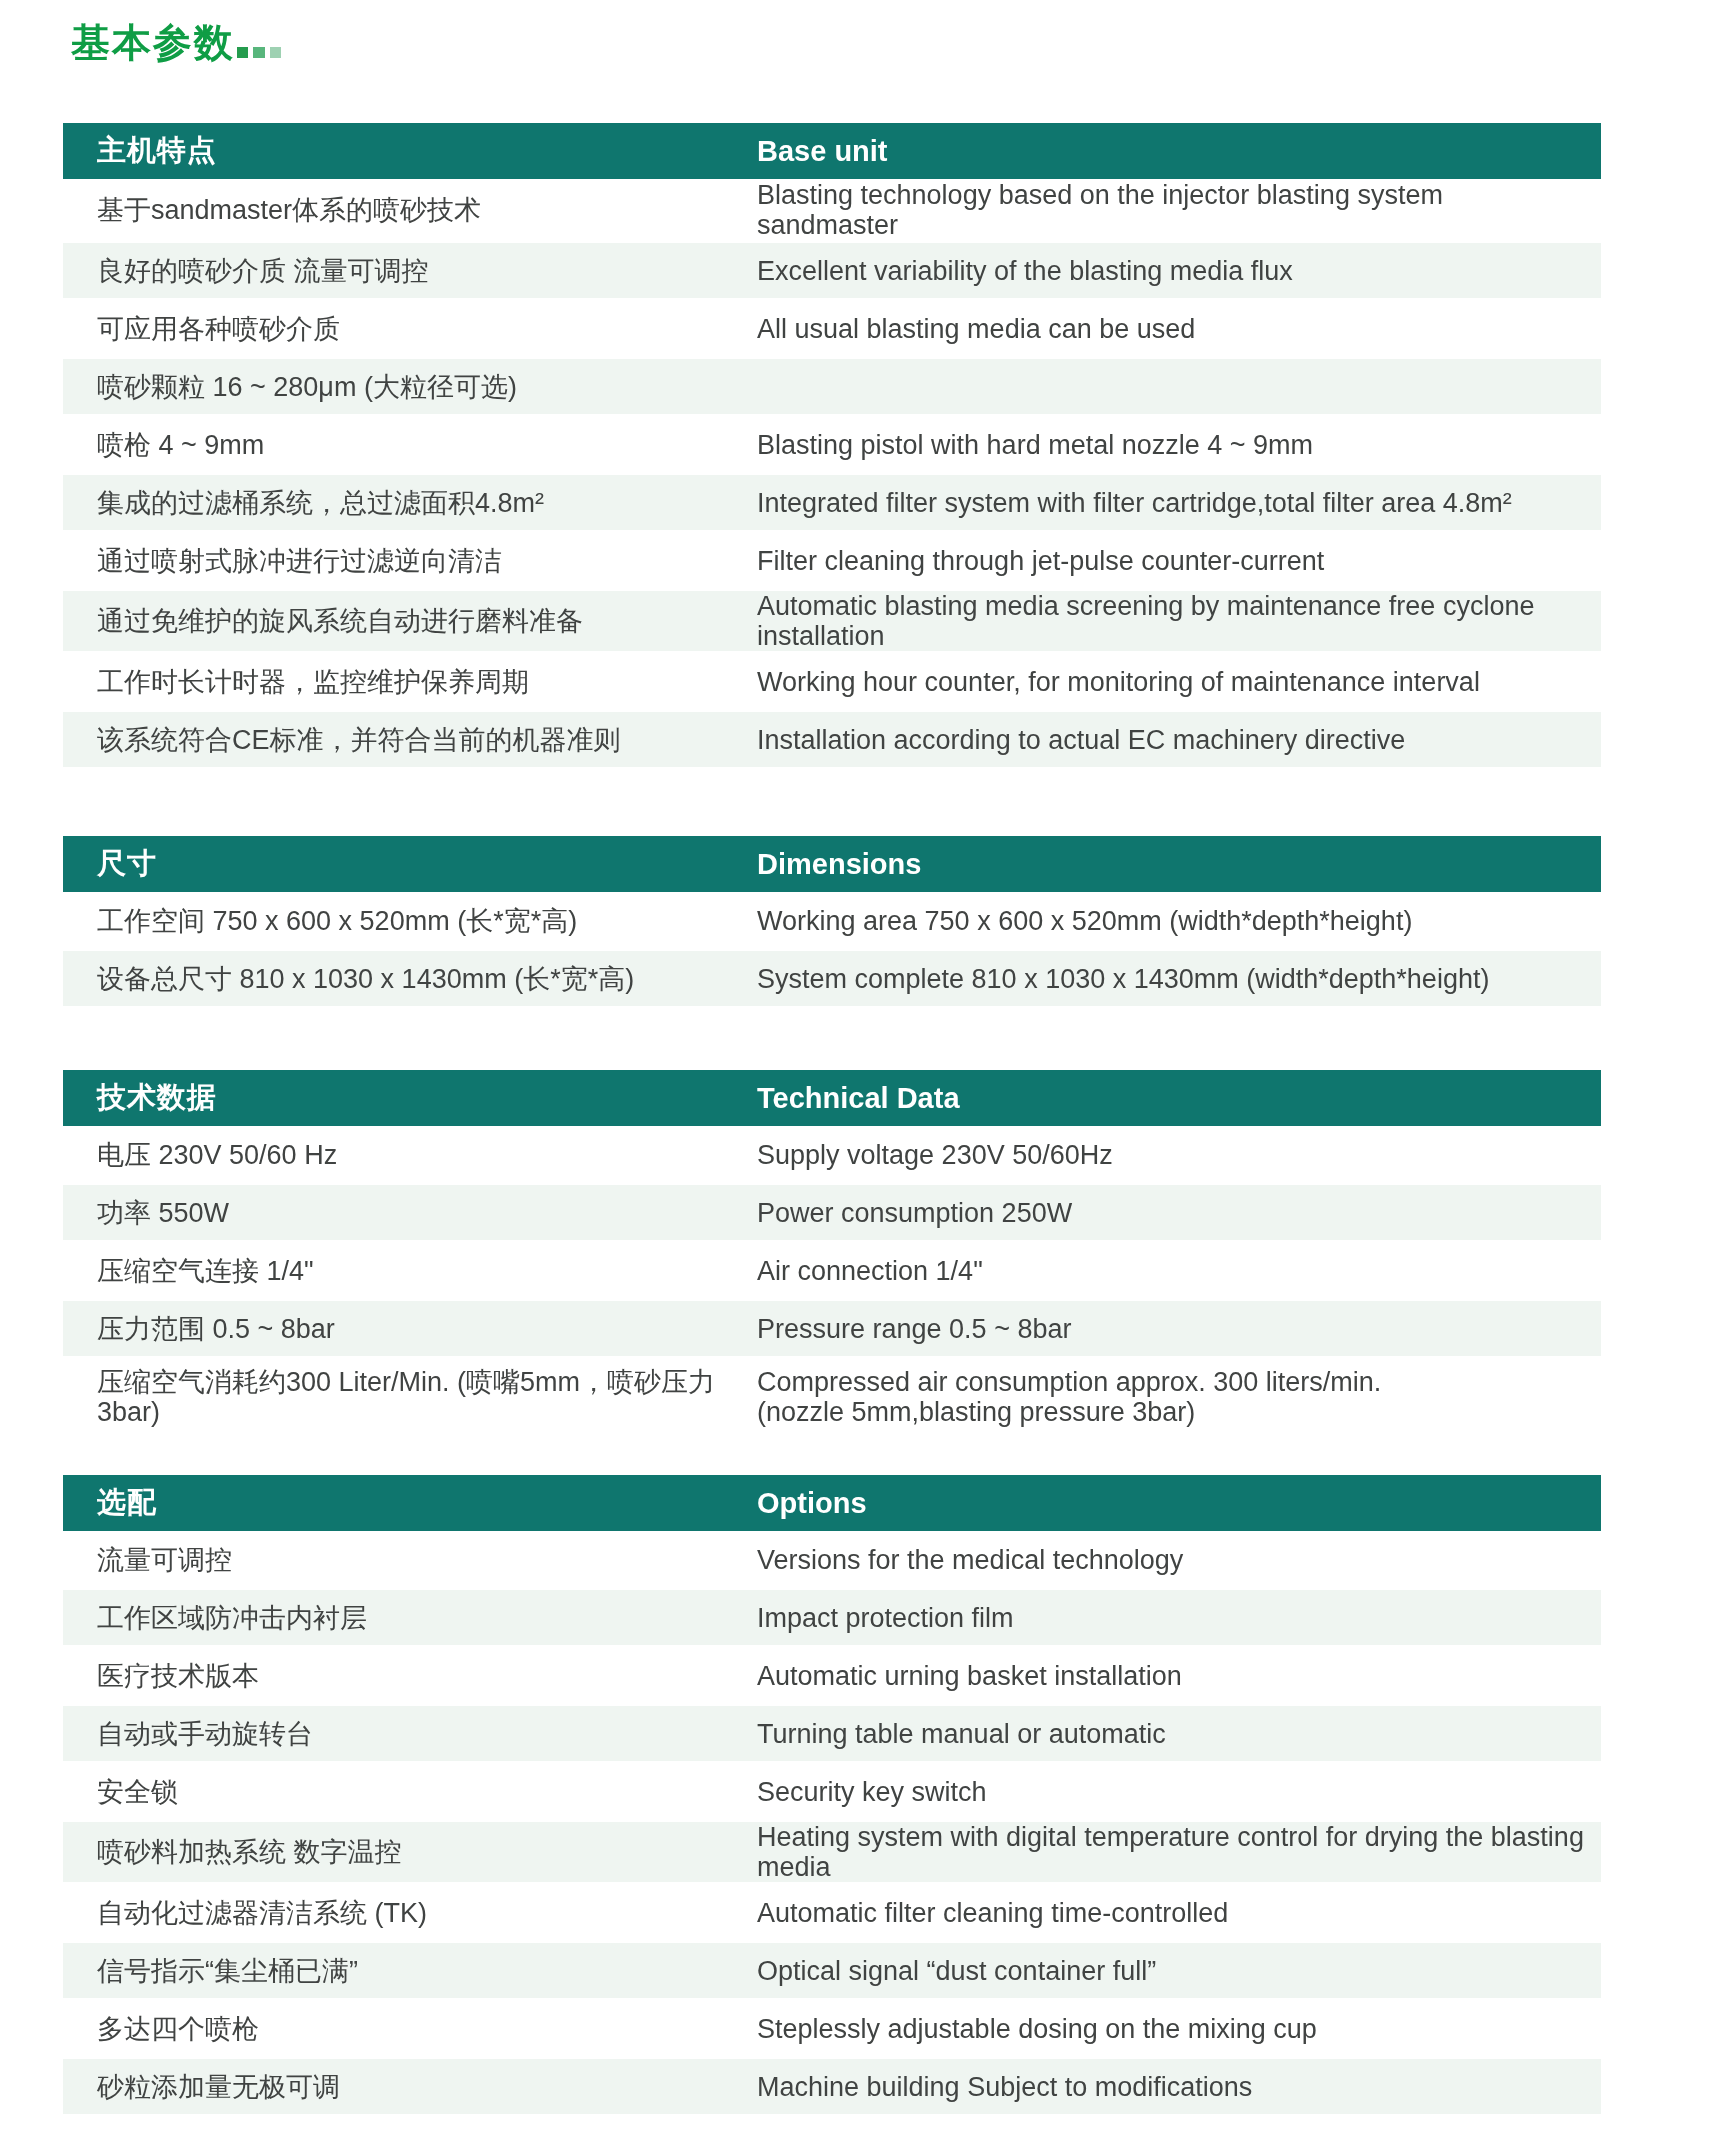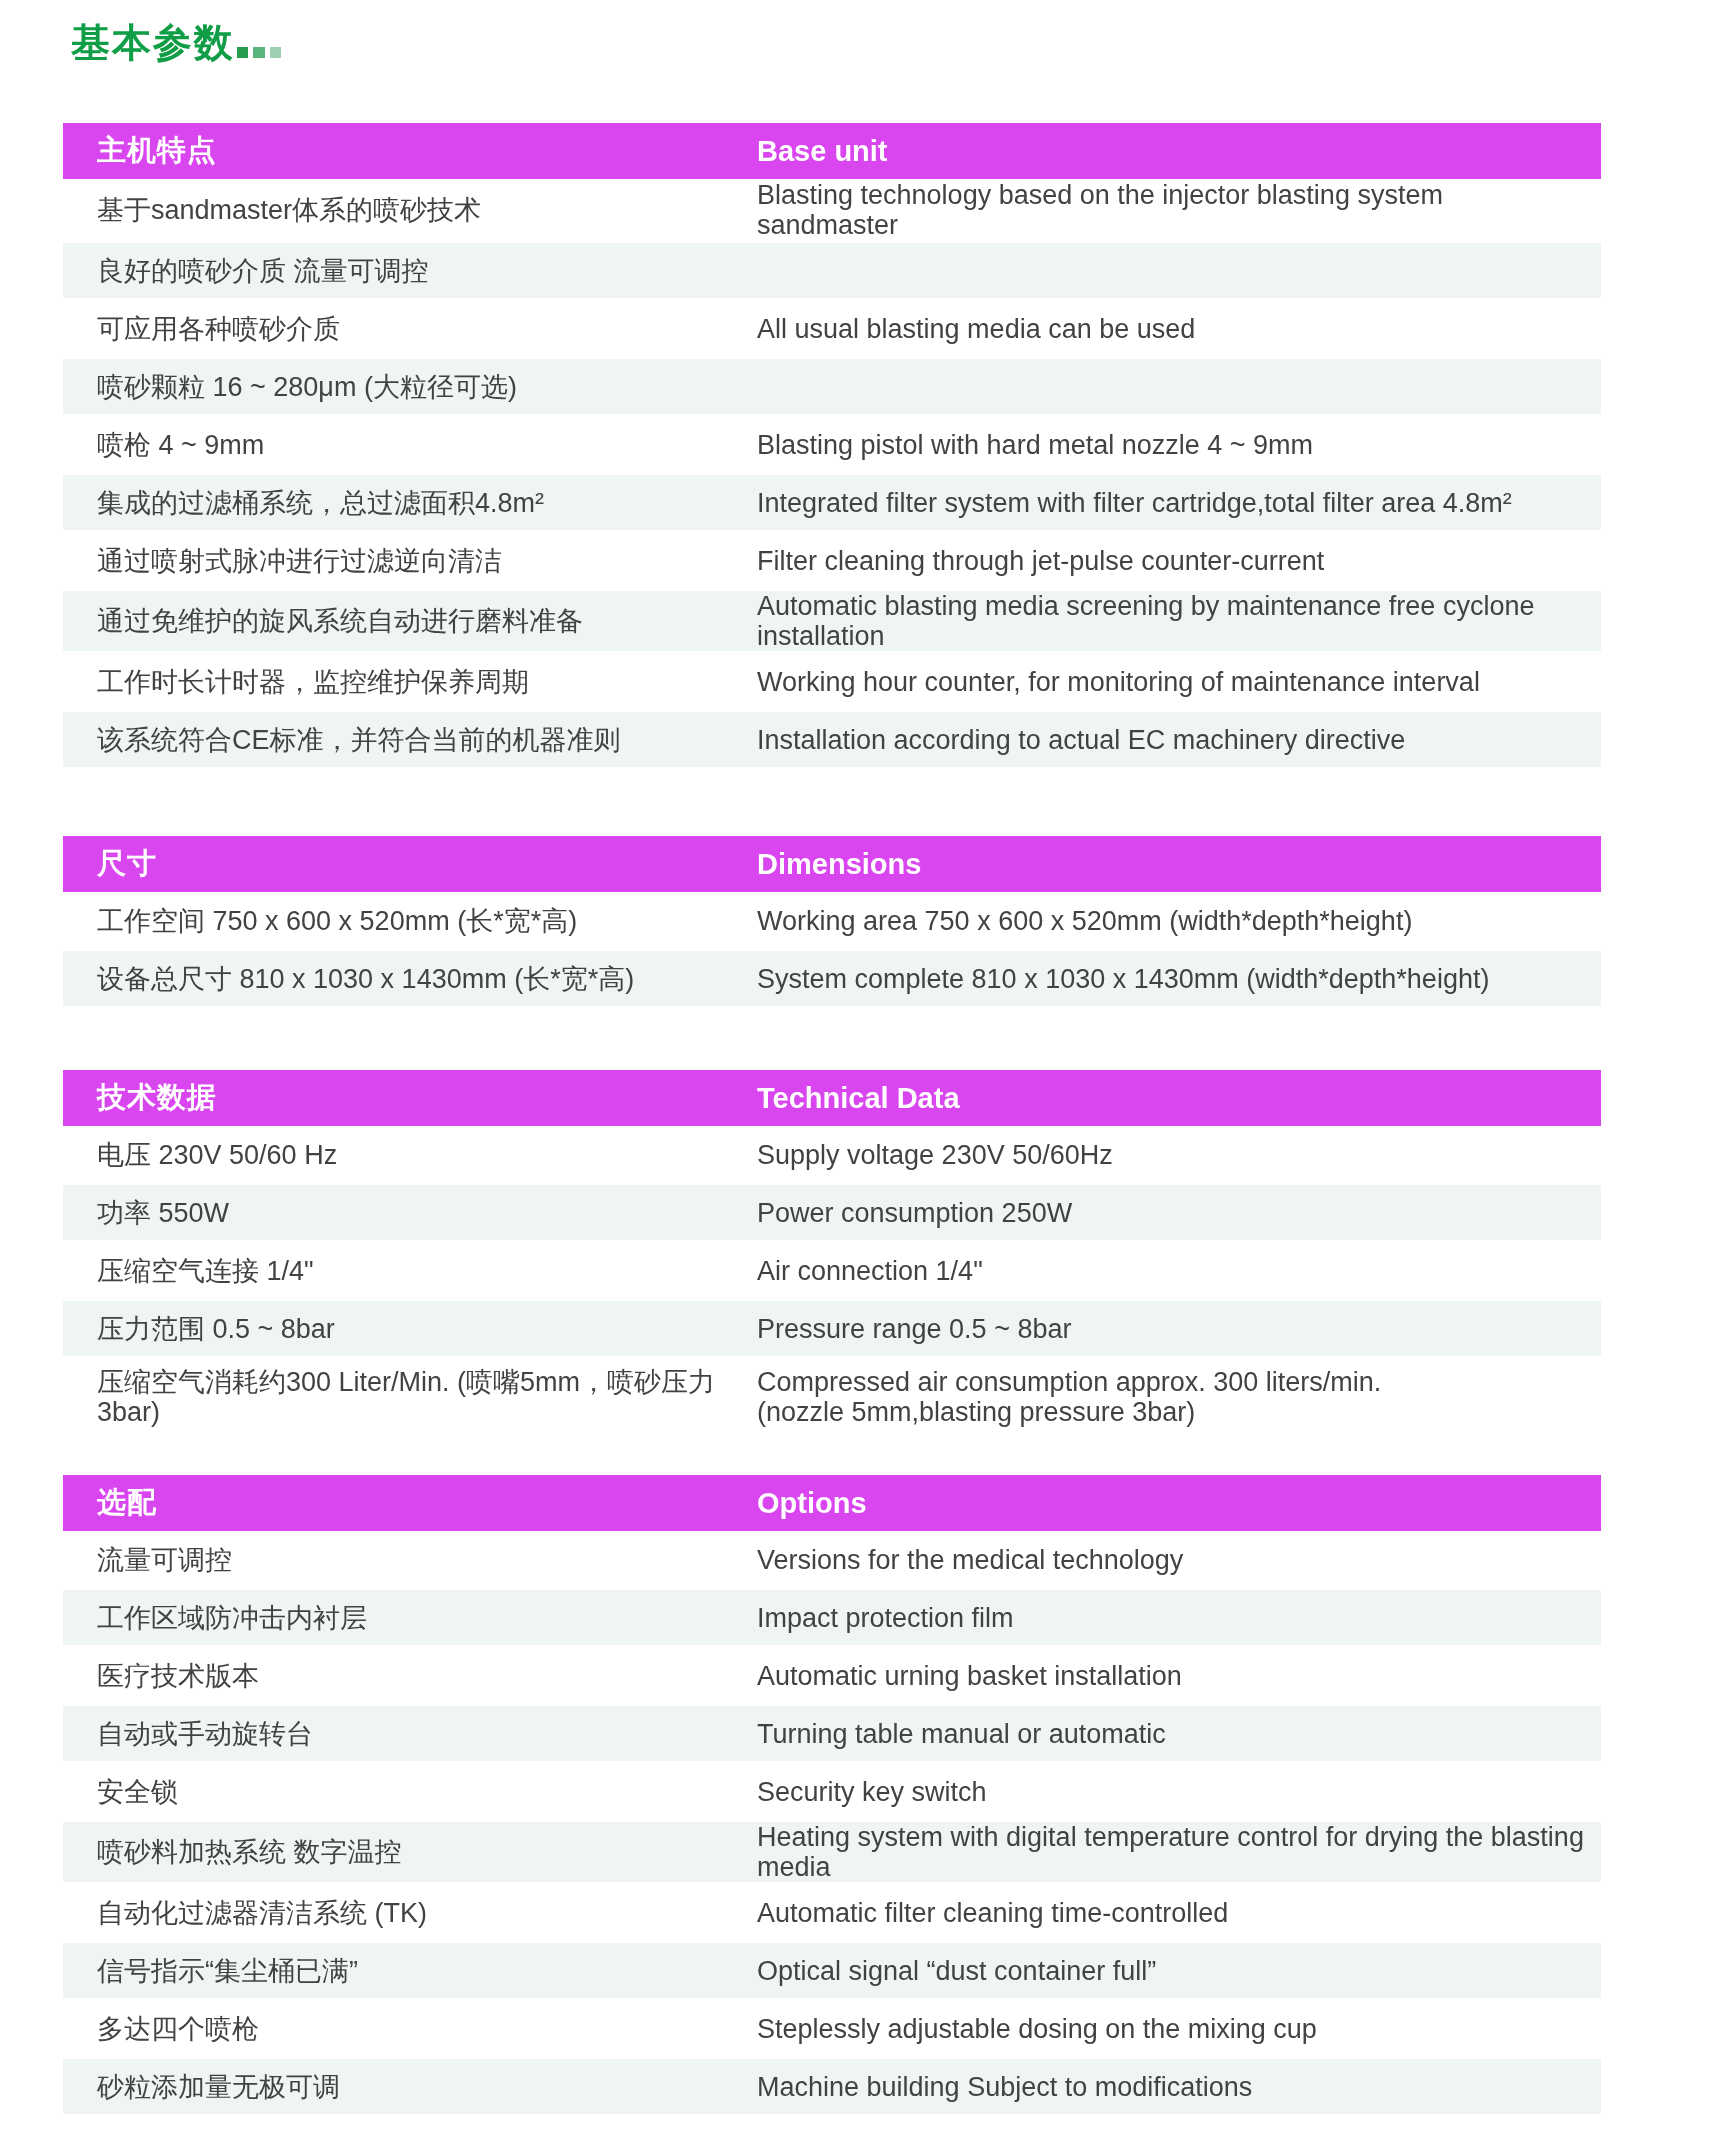--- a/index.html
+++ b/index.html
@@ -38,21 +38,21 @@
   
   .tables { margin-left: 63px; width: 1538px; }
 
   .spec-table { margin-top: 67px; }
   .spec-table.first { margin-top: 54px; }
   .spec-table.third { margin-top: 62px; }
   .spec-table.fourth { margin-top: 35px; }
 
   .thead {
     height: 56px;
-    background: #d946ef;
+    background: #0f766e;
     color: #ffffff;
     display: flex;
     align-items: center;
     font-weight: bold;
     font-size: 29px;
   }
   .hcell.zh {
     width: 694px;
     box-sizing: border-box;
     padding-left: 34px;
@@ -100,20 +100,21 @@
       <header class="thead">
         <div class="hcell zh">主机特点</div>
         <div class="hcell en">Base unit</div>
       </header>
       <div class="row">
         <div class="cell zh">基于sandmaster体系的喷砂技术</div>
         <div class="cell en">Blasting technology based on the injector blasting system sandmaster</div>
       </div>
       <div class="row tint">
         <div class="cell zh">良好的喷砂介质 流量可调控</div>
+        <div class="cell en">Excellent variability of the blasting media flux</div>
       </div>
       <div class="row">
         <div class="cell zh">可应用各种喷砂介质</div>
         <div class="cell en">All usual blasting media can be used</div>
       </div>
       <div class="row tint">
         <div class="cell zh">喷砂颗粒 16 ~ 280μm (大粒径可选)</div>
       </div>
       <div class="row">
         <div class="cell zh">喷枪 4 ~ 9mm</div>

